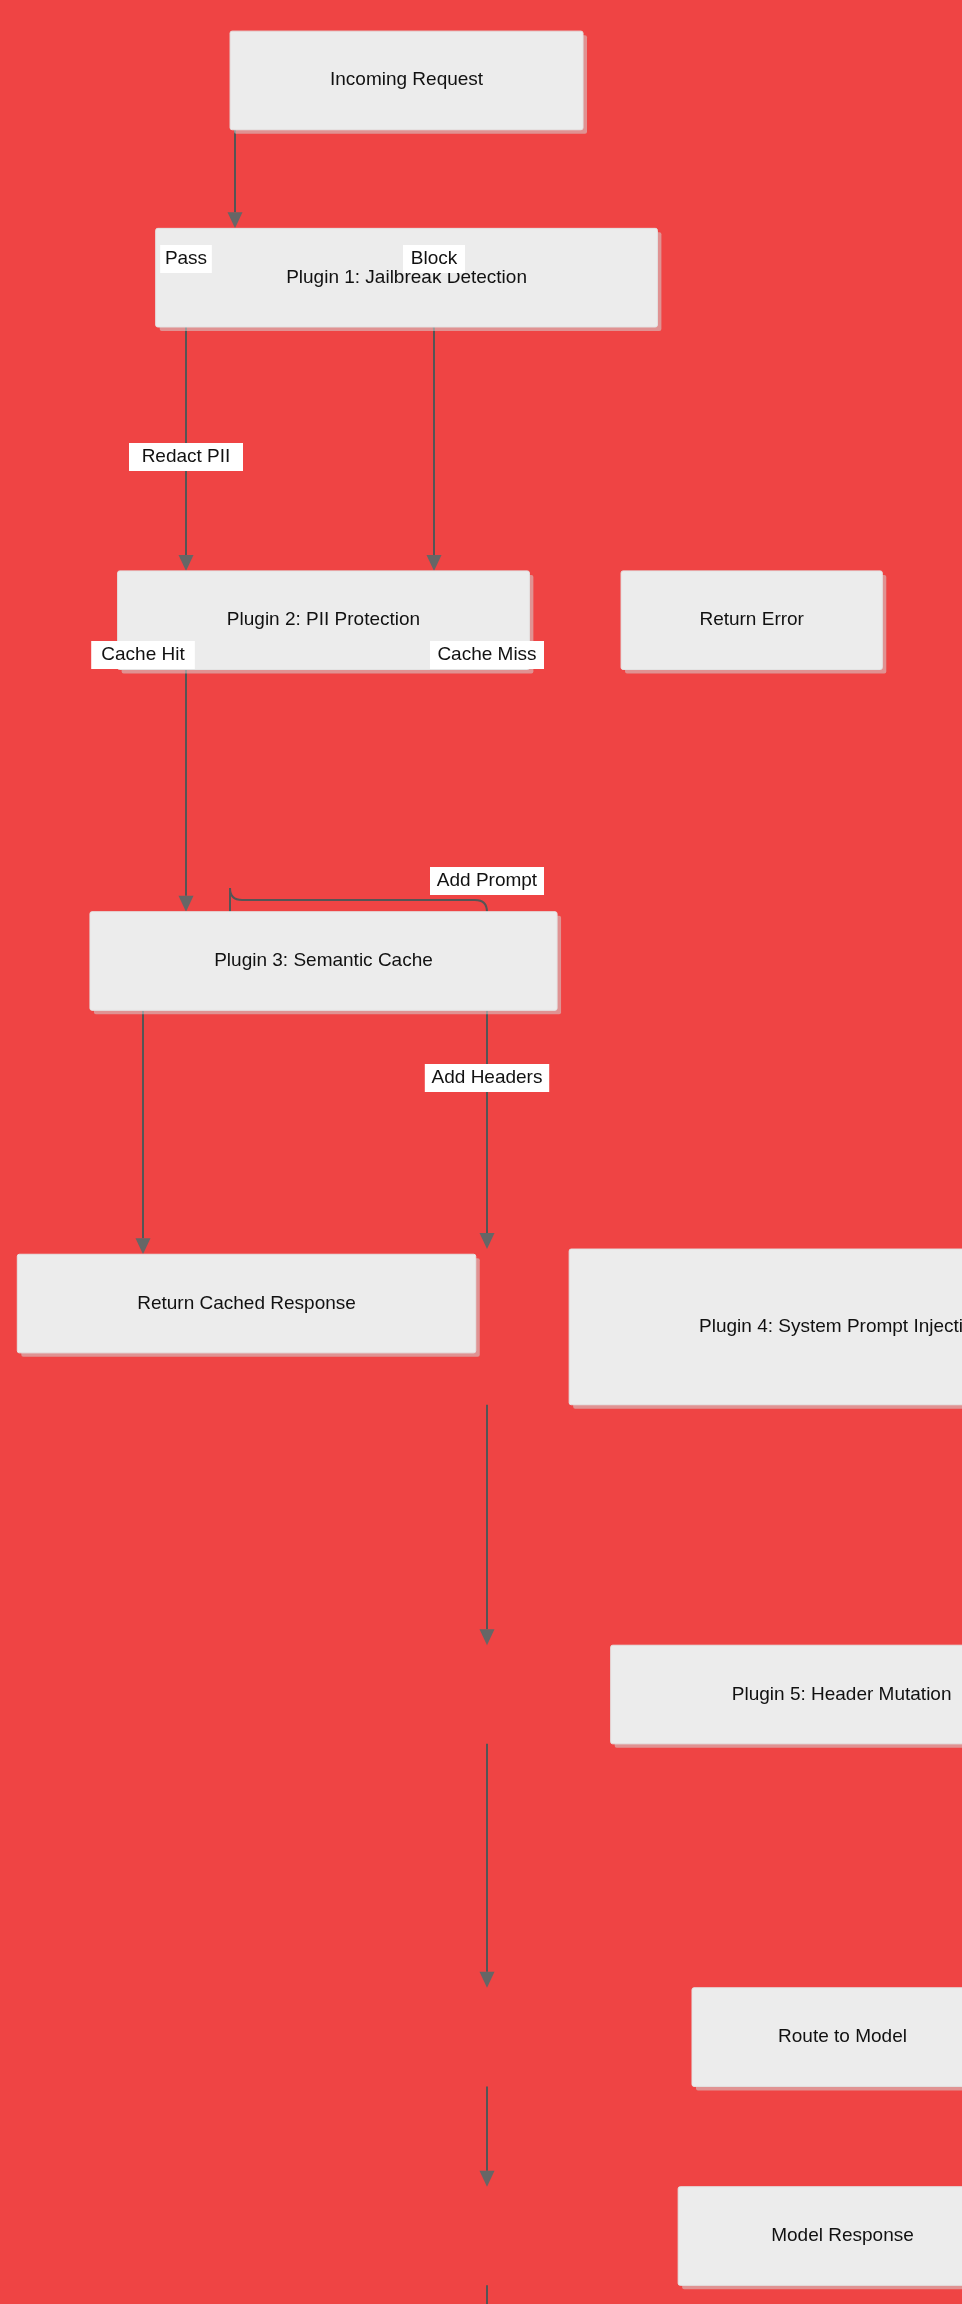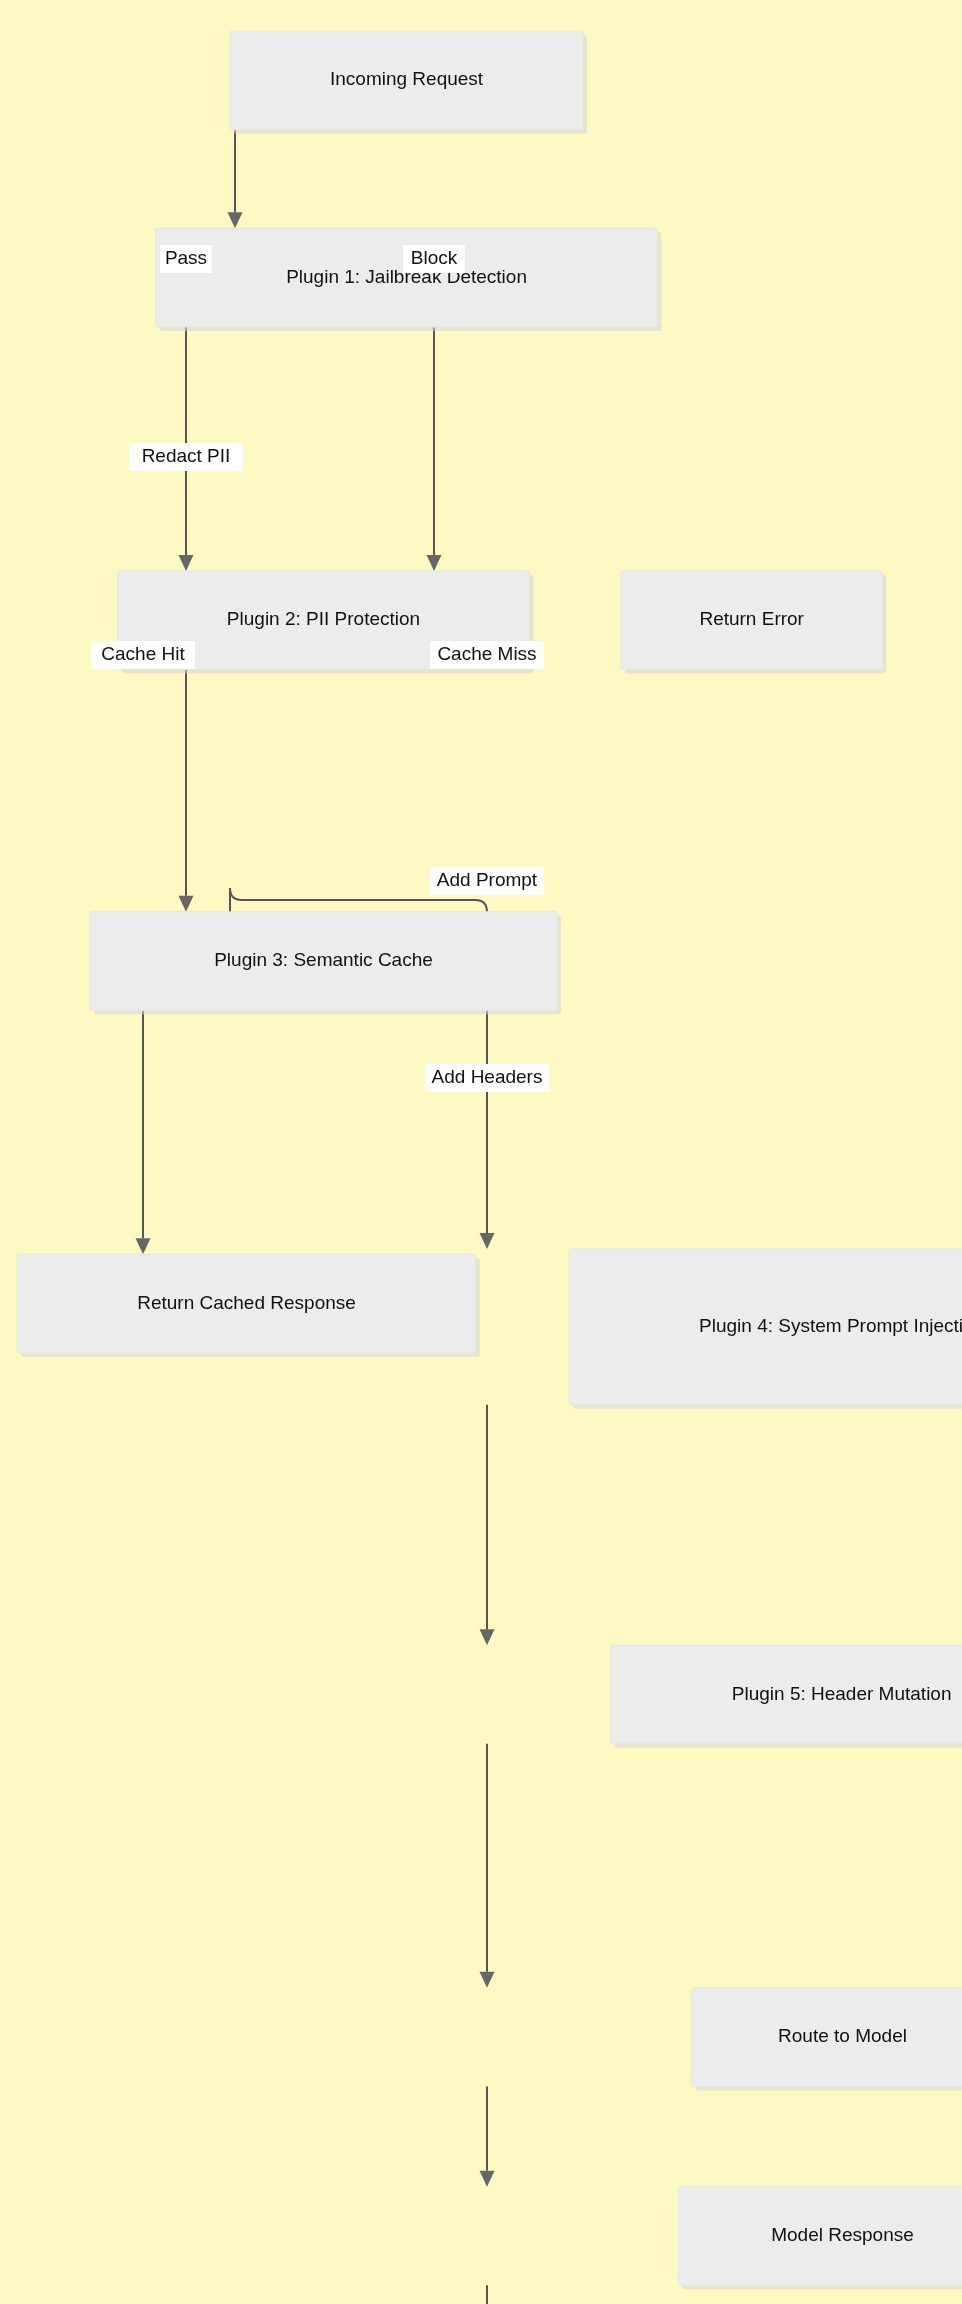--- a/index.html
+++ b/index.html
@@ -10,21 +10,21 @@
   body {
     width: 962px;
     height: 2304px;
     font-family: "Liberation Sans", sans-serif;
     overflow: hidden;
   }
   #flowchart-root {
     position: relative;
     width: 962px;
     height: 2304px;
-    background: #fef9c3;
+    background: #ef4444;
   }
   svg.diagram {
     display: block;
     width: 962px;
     height: 2304px;
   }
   .node-rect {
     fill: #ececec;
     stroke: #e4e4e4;
     stroke-width: 1px;

